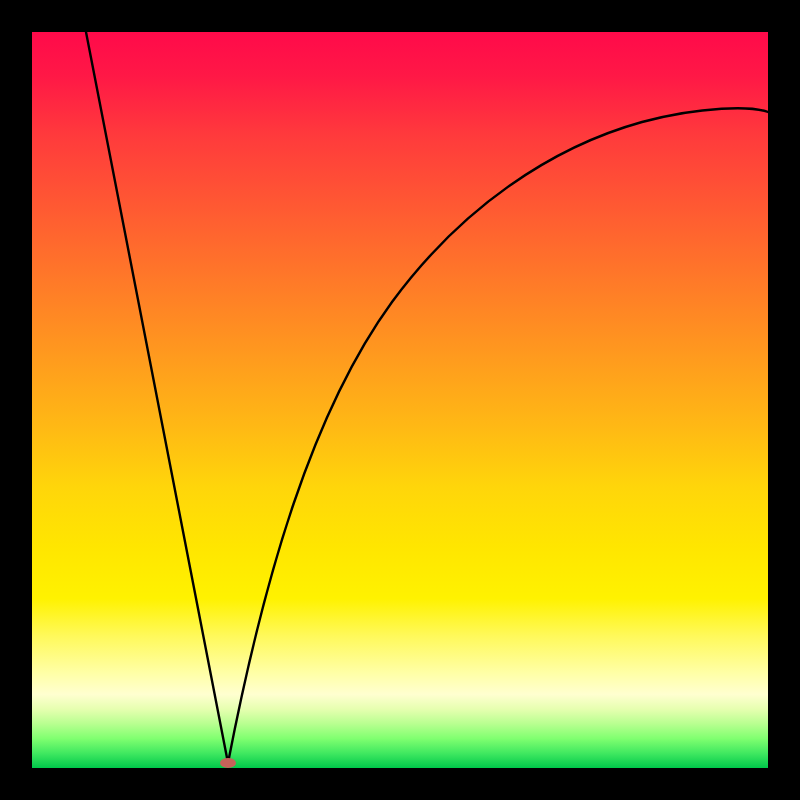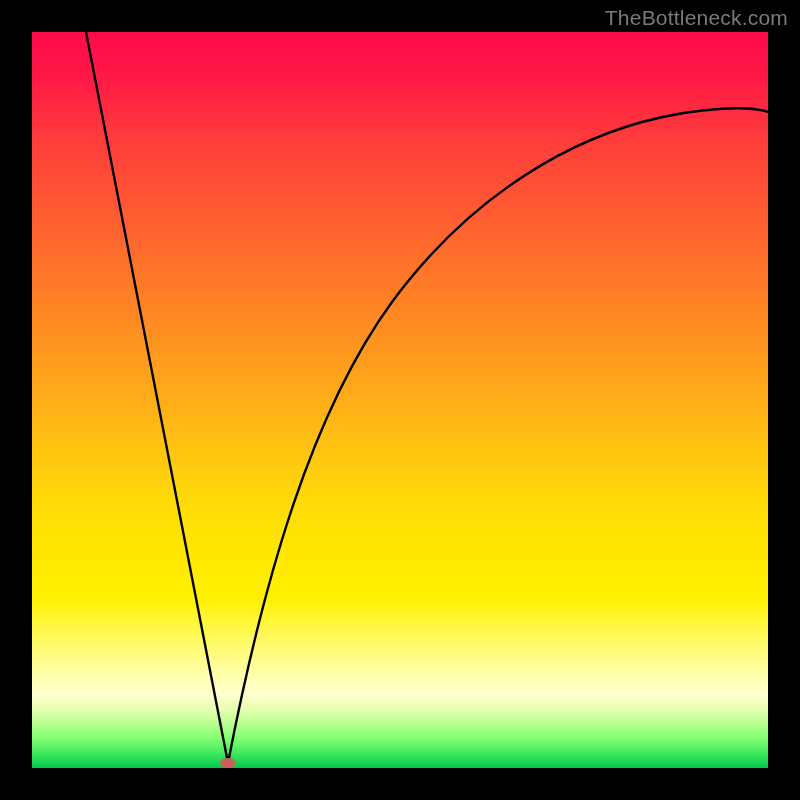--- a/index.html
+++ b/index.html
@@ -70,14 +70,13 @@
   <div class="plot-area">
     <svg class="curve-svg" viewBox="0 0 736 736" preserveAspectRatio="none">
 
       <line x1="54" y1="0" x2="196" y2="731" stroke="#000" stroke-width="2.4" stroke-linecap="round"></line>
 
       <path d="M196,731 C232,545 280,380 360,270 C430,175 520,115 610,90 C670,74 720,74 736,80" fill="none" stroke="#000" stroke-width="2.4" stroke-linecap="round"></path>
 
       <ellipse cx="196" cy="731" rx="8" ry="5" fill="#c6625a"></ellipse>
     </svg>
   </div>
-  <div class="watermark">TheBottleneck.com</div>
 </div>
 
 </body></html>

